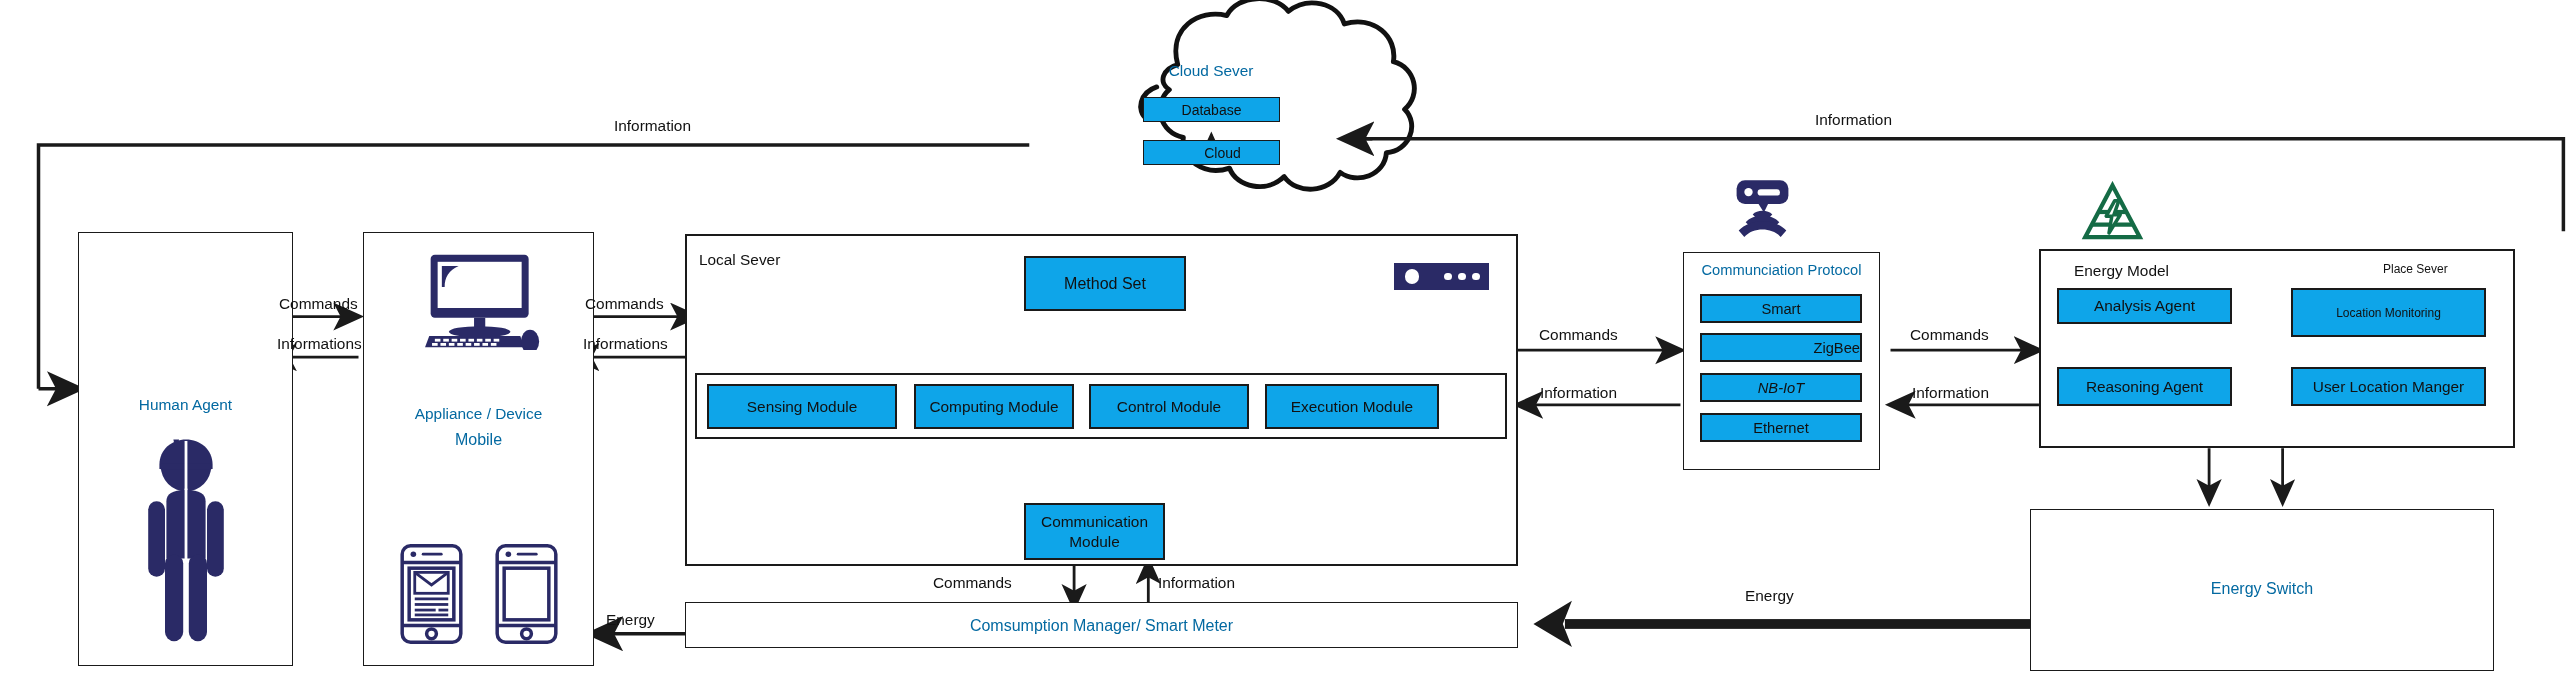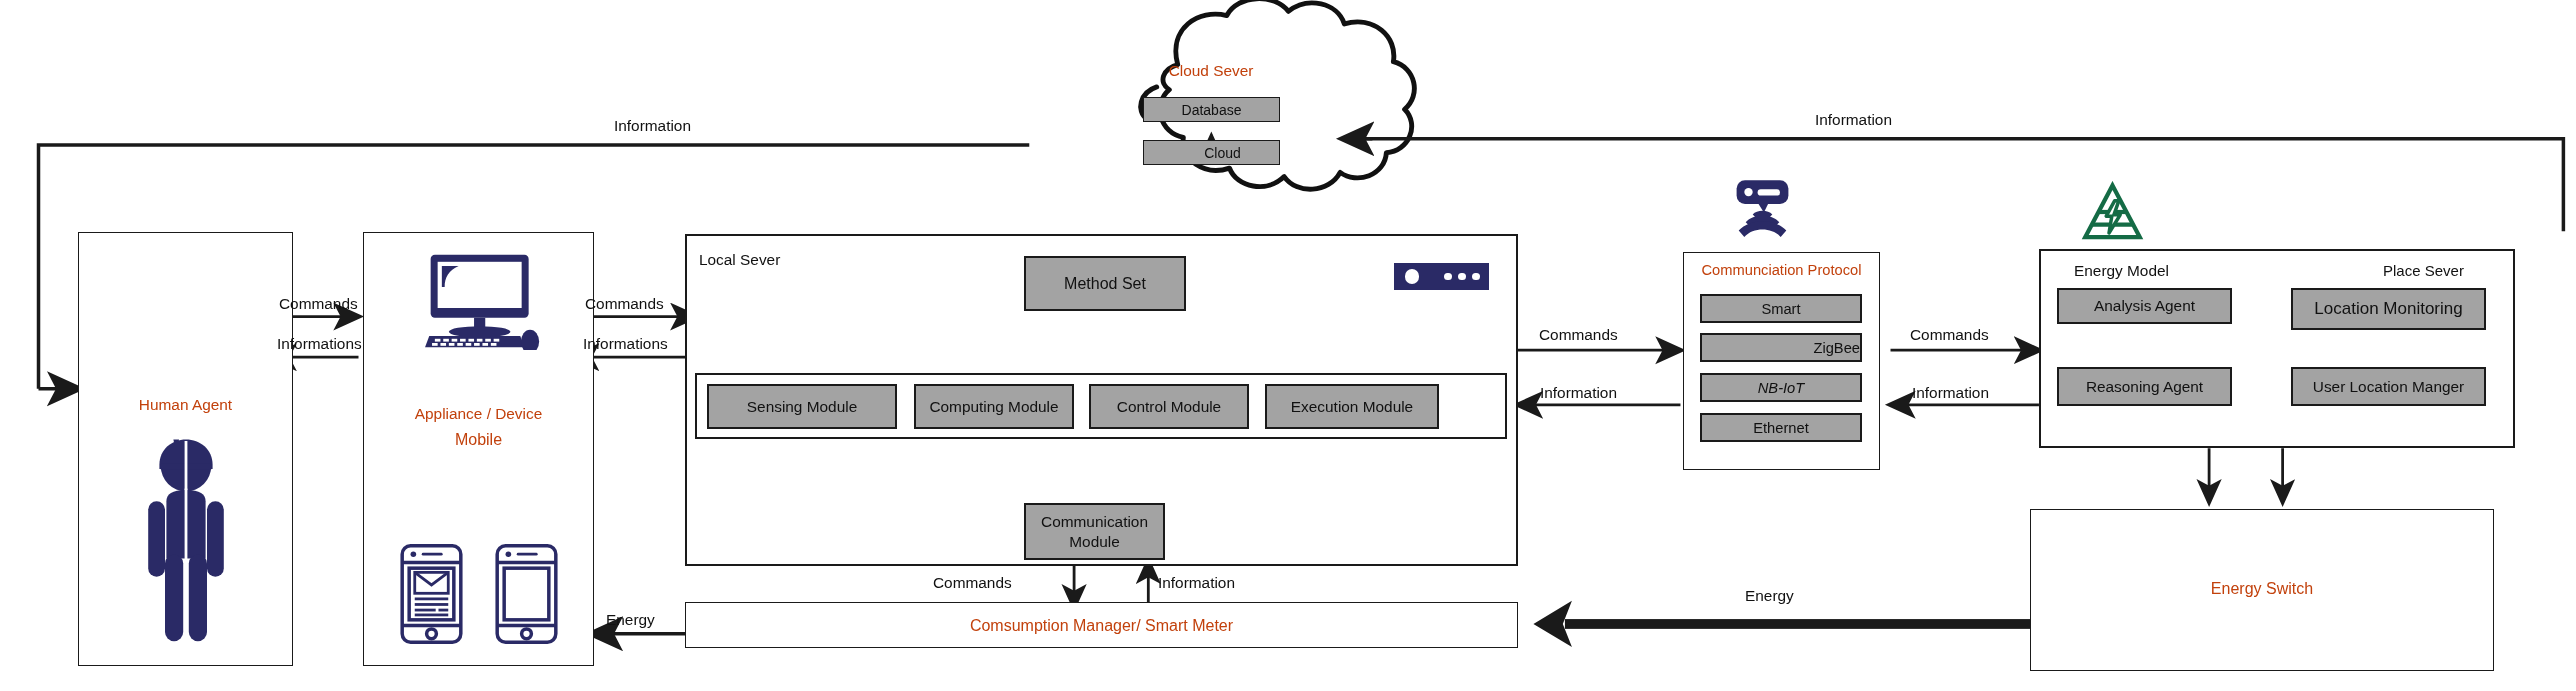--- a/index.html
+++ b/index.html
@@ -3,28 +3,28 @@
 <meta charset="utf-8">
 <style>
   html,body{margin:0;padding:0;background:#ffffff;}
   body{font-family:"Liberation Sans", sans-serif;}
   #stage{position:relative;width:2576px;height:692px;background:#fff;overflow:hidden;}
   .abs{position:absolute;}
   .panel{position:absolute;border:1.4px solid #1a1a1a;background:#fff;box-sizing:border-box;}
   .panel.thin{border-width:1.4px;}
   .panel.thick{border-width:2.8px;}
   .boxlab{position:absolute;color:#111;white-space:nowrap;}
-  .nodebox{position:absolute;border:2.1px solid #1a1a1a;background:#a3a3a3;box-sizing:border-box;
+  .nodebox{position:absolute;border:2.1px solid #1a1a1a;background:#0ea5e9;box-sizing:border-box;
            display:flex;align-items:center;justify-content:center;text-align:center;color:#111;}
   .nodebox.thinb{border-width:1.4px;}
   .flowlabel{position:absolute;white-space:nowrap;color:#111;}
   svg.overlay{position:absolute;left:0;top:0;width:2576px;height:692px;pointer-events:none;}
   .ic{position:absolute;}
   .navy{color:#2a2a66;}
-  .centerlab{position:absolute;text-align:center;color:#c2410c;white-space:nowrap;}
+  .centerlab{position:absolute;text-align:center;color:#0369a1;white-space:nowrap;}
 </style>
 </head>
 <body>
 
 <div id="stage">
 
   <svg class="overlay" viewBox="0 0 3679 988">
     <defs>
       <marker id="ah" markerWidth="12" markerHeight="12" refX="9" refY="5" orient="auto">
         <path d="M0,0 L11,5 L0,10 L2.6,5 z" fill="#1a1a1a"></path>
@@ -302,26 +302,26 @@
     <g fill="none" stroke="#146b45" stroke-width="6">
       <path d="M45,6 L84,80 L6,80 Z"></path>
       <line x1="26" y1="44" x2="64" y2="44"></line>
       <line x1="16" y1="62" x2="74" y2="62"></line>
     </g>
     <path d="M48,28 L36,50 L44,50 L40,74 L56,48 L47,48 L54,28 Z" fill="#ffffff" stroke="#146b45" stroke-width="5" stroke-linejoin="round"></path>
   </svg>
 
   <div class="panel" style="left:2039px;top:249px;width:476px;height:199px;border-width:2.1px;"></div>
   <div class="boxlab" style="left:2074px;top:262px;font-size:15.4px;">Energy Model</div>
-  <div class="boxlab" style="left:2383px;top:262px;font-size:15px;">Place Sever</div>
+  <div class="boxlab" style="left:2383px;top:262px;font-size:12px;">Place Sever</div>
 
   <div class="nodebox" style="left:2057px;top:288px;width:175px;height:36px;font-size:15.4px;">
     <span>Analysis Agent</span>
   </div>
-  <div class="nodebox" style="left:2291px;top:288px;width:195px;height:42px;font-size:17px;align-items:center;">
+  <div class="nodebox" style="left:2291px;top:288px;width:195px;height:49px;font-size:12px;align-items:center;">
     <span>Location Monitoring</span>
   </div>
   <div class="nodebox" style="left:2057px;top:367px;width:175px;height:39px;font-size:15.4px;">
     <span>Reasoning Agent</span>
   </div>
   <div class="nodebox" style="left:2291px;top:367px;width:195px;height:39px;font-size:15.4px;">
     <span>User Location Manger</span>
   </div>
 
   <div class="panel thin" style="left:2030px;top:509px;width:464px;height:162px;border-width:1.4px;"></div>

